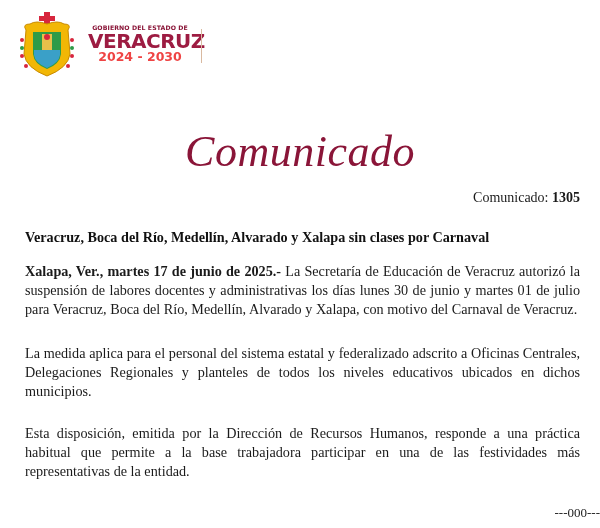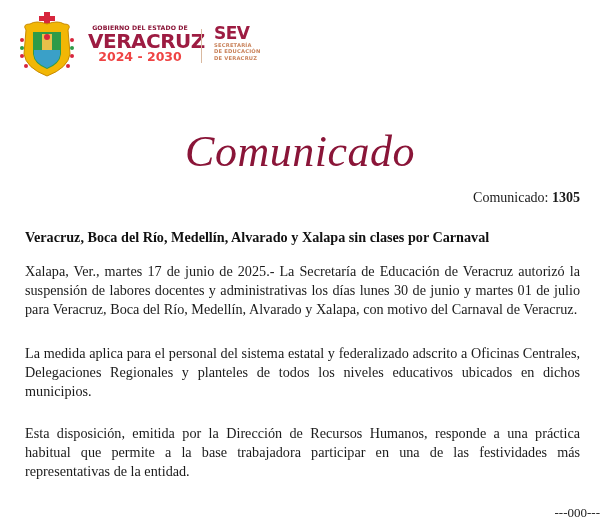--- a/index.html
+++ b/index.html
@@ -25,21 +25,21 @@
   .comm-num { position: absolute; right: 20px; top: 190px; font-size: 14px; color: #1a1a1a; }
   .comm-num b { font-weight: bold; }
   .headline { position: absolute; left: 25px; top: 229px; font-size: 14.2px; font-weight: bold; color: #111; }
   .para {
     position: absolute; left: 25px; width: 555px; font-size: 14.2px; line-height: 19px;
     text-align: justify; color: #1a1a1a;
   }
   .p1 { top: 262px; }
   .p2 { top: 344px; }
   .p3 { top: 424px; }
-  .para b { font-weight: normal; }
+  .para b { font-weight: bold; }
   .sep { position: absolute; left: 0; top: 505px; width: 600px; text-align: right; font-size: 13px; color: #222; }
 </style>
 </head>
 <body>
 
 <div class="header">
   <svg class="crest" viewBox="0 0 58 70">
     <rect x="26" y="2" width="6" height="14" fill="#d7263d"></rect>
     <rect x="21" y="6" width="16" height="5" fill="#d7263d"></rect>
     <path d="M8 20 Q4 14 12 14 Q18 10 29 14 Q40 10 46 14 Q54 14 50 20 L52 44 Q50 58 29 66 Q8 58 6 44 Z" fill="#f2b705" stroke="#c98a00" stroke-width="1"></path>
@@ -58,26 +58,20 @@
   </svg>
 
   <div class="gov">
     <div class="gov-top">GOBIERNO DEL ESTADO DE</div>
     <div class="gov-name">VERACRUZ</div>
     <div class="gov-years">2024 - 2030</div>
   </div>
 
   <div class="divider"></div>
 
-  <div class="sev">
-    <div class="sev-name">SEV</div>
-    <div class="sev-sub">SECRETARÍA</div>
-    <div class="sev-sub">DE EDUCACIÓN</div>
-    <div class="sev-sub">DE VERACRUZ</div>
-  </div>
 </div>
 
 <div class="title">Comunicado</div>
 
 <div class="comm-num">
   <span>Comunicado:</span>
   <b>1305</b>
 </div>
 
 <div class="headline">Veracruz, Boca del Río, Medellín, Alvarado y Xalapa sin clases por Carnaval</div>

